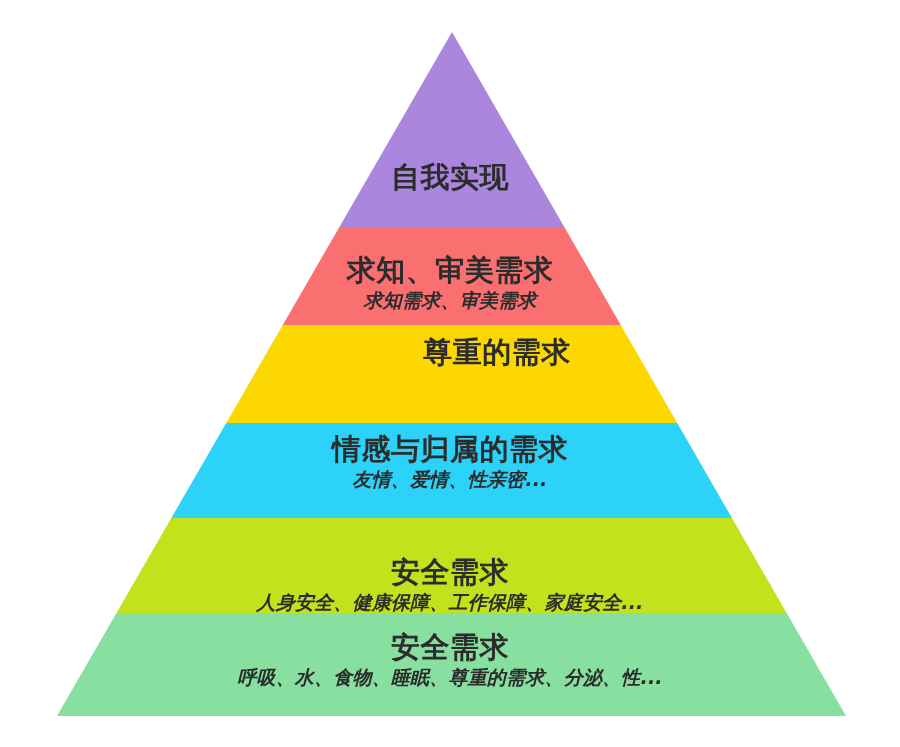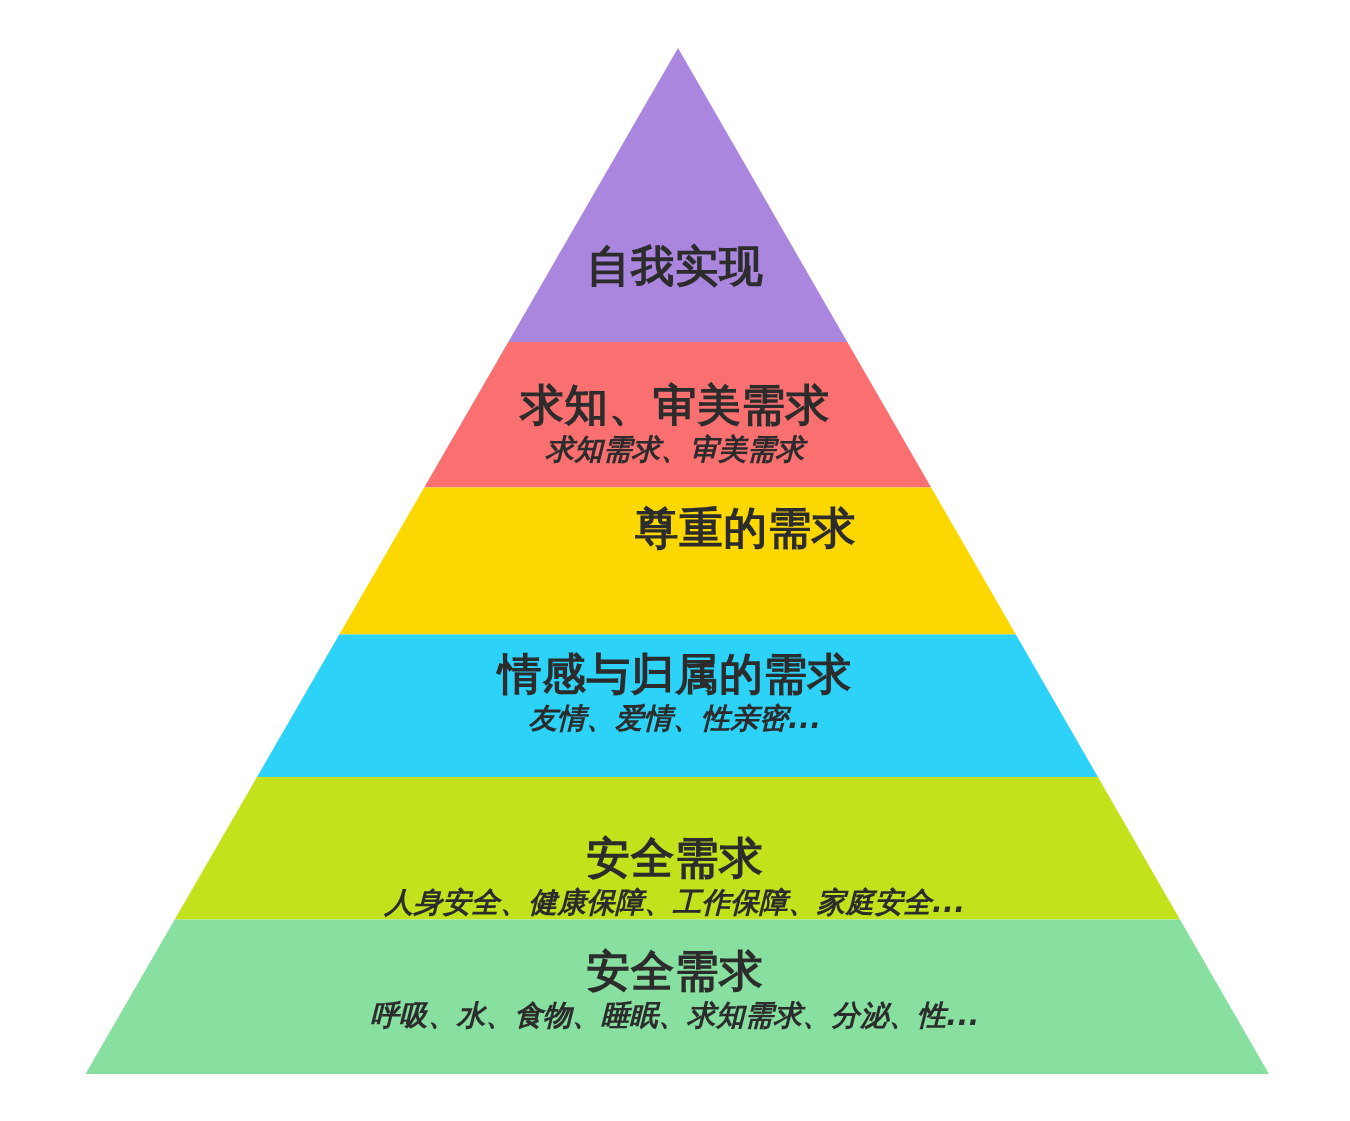--- a/index.html
+++ b/index.html
@@ -109,17 +109,17 @@
       <span class="tier-subtitle">友情、爱情、性亲密...</span>
     </div>
 
     <div class="tier-label-group tier-4">
       <span class="tier-title">安全需求</span>
       <span class="tier-subtitle">人身安全、健康保障、工作保障、家庭安全...</span>
     </div>
 
     <div class="tier-label-group tier-5">
       <span class="tier-title">安全需求</span>
-      <span class="tier-subtitle">呼吸、水、食物、睡眠、求知需求、分泌、性...</span>
+      <span class="tier-subtitle">呼吸、水、食物、睡眠、尊重的需求、分泌、性...</span>
     </div>
 
   </div>
 </div>
 
 </body></html>

